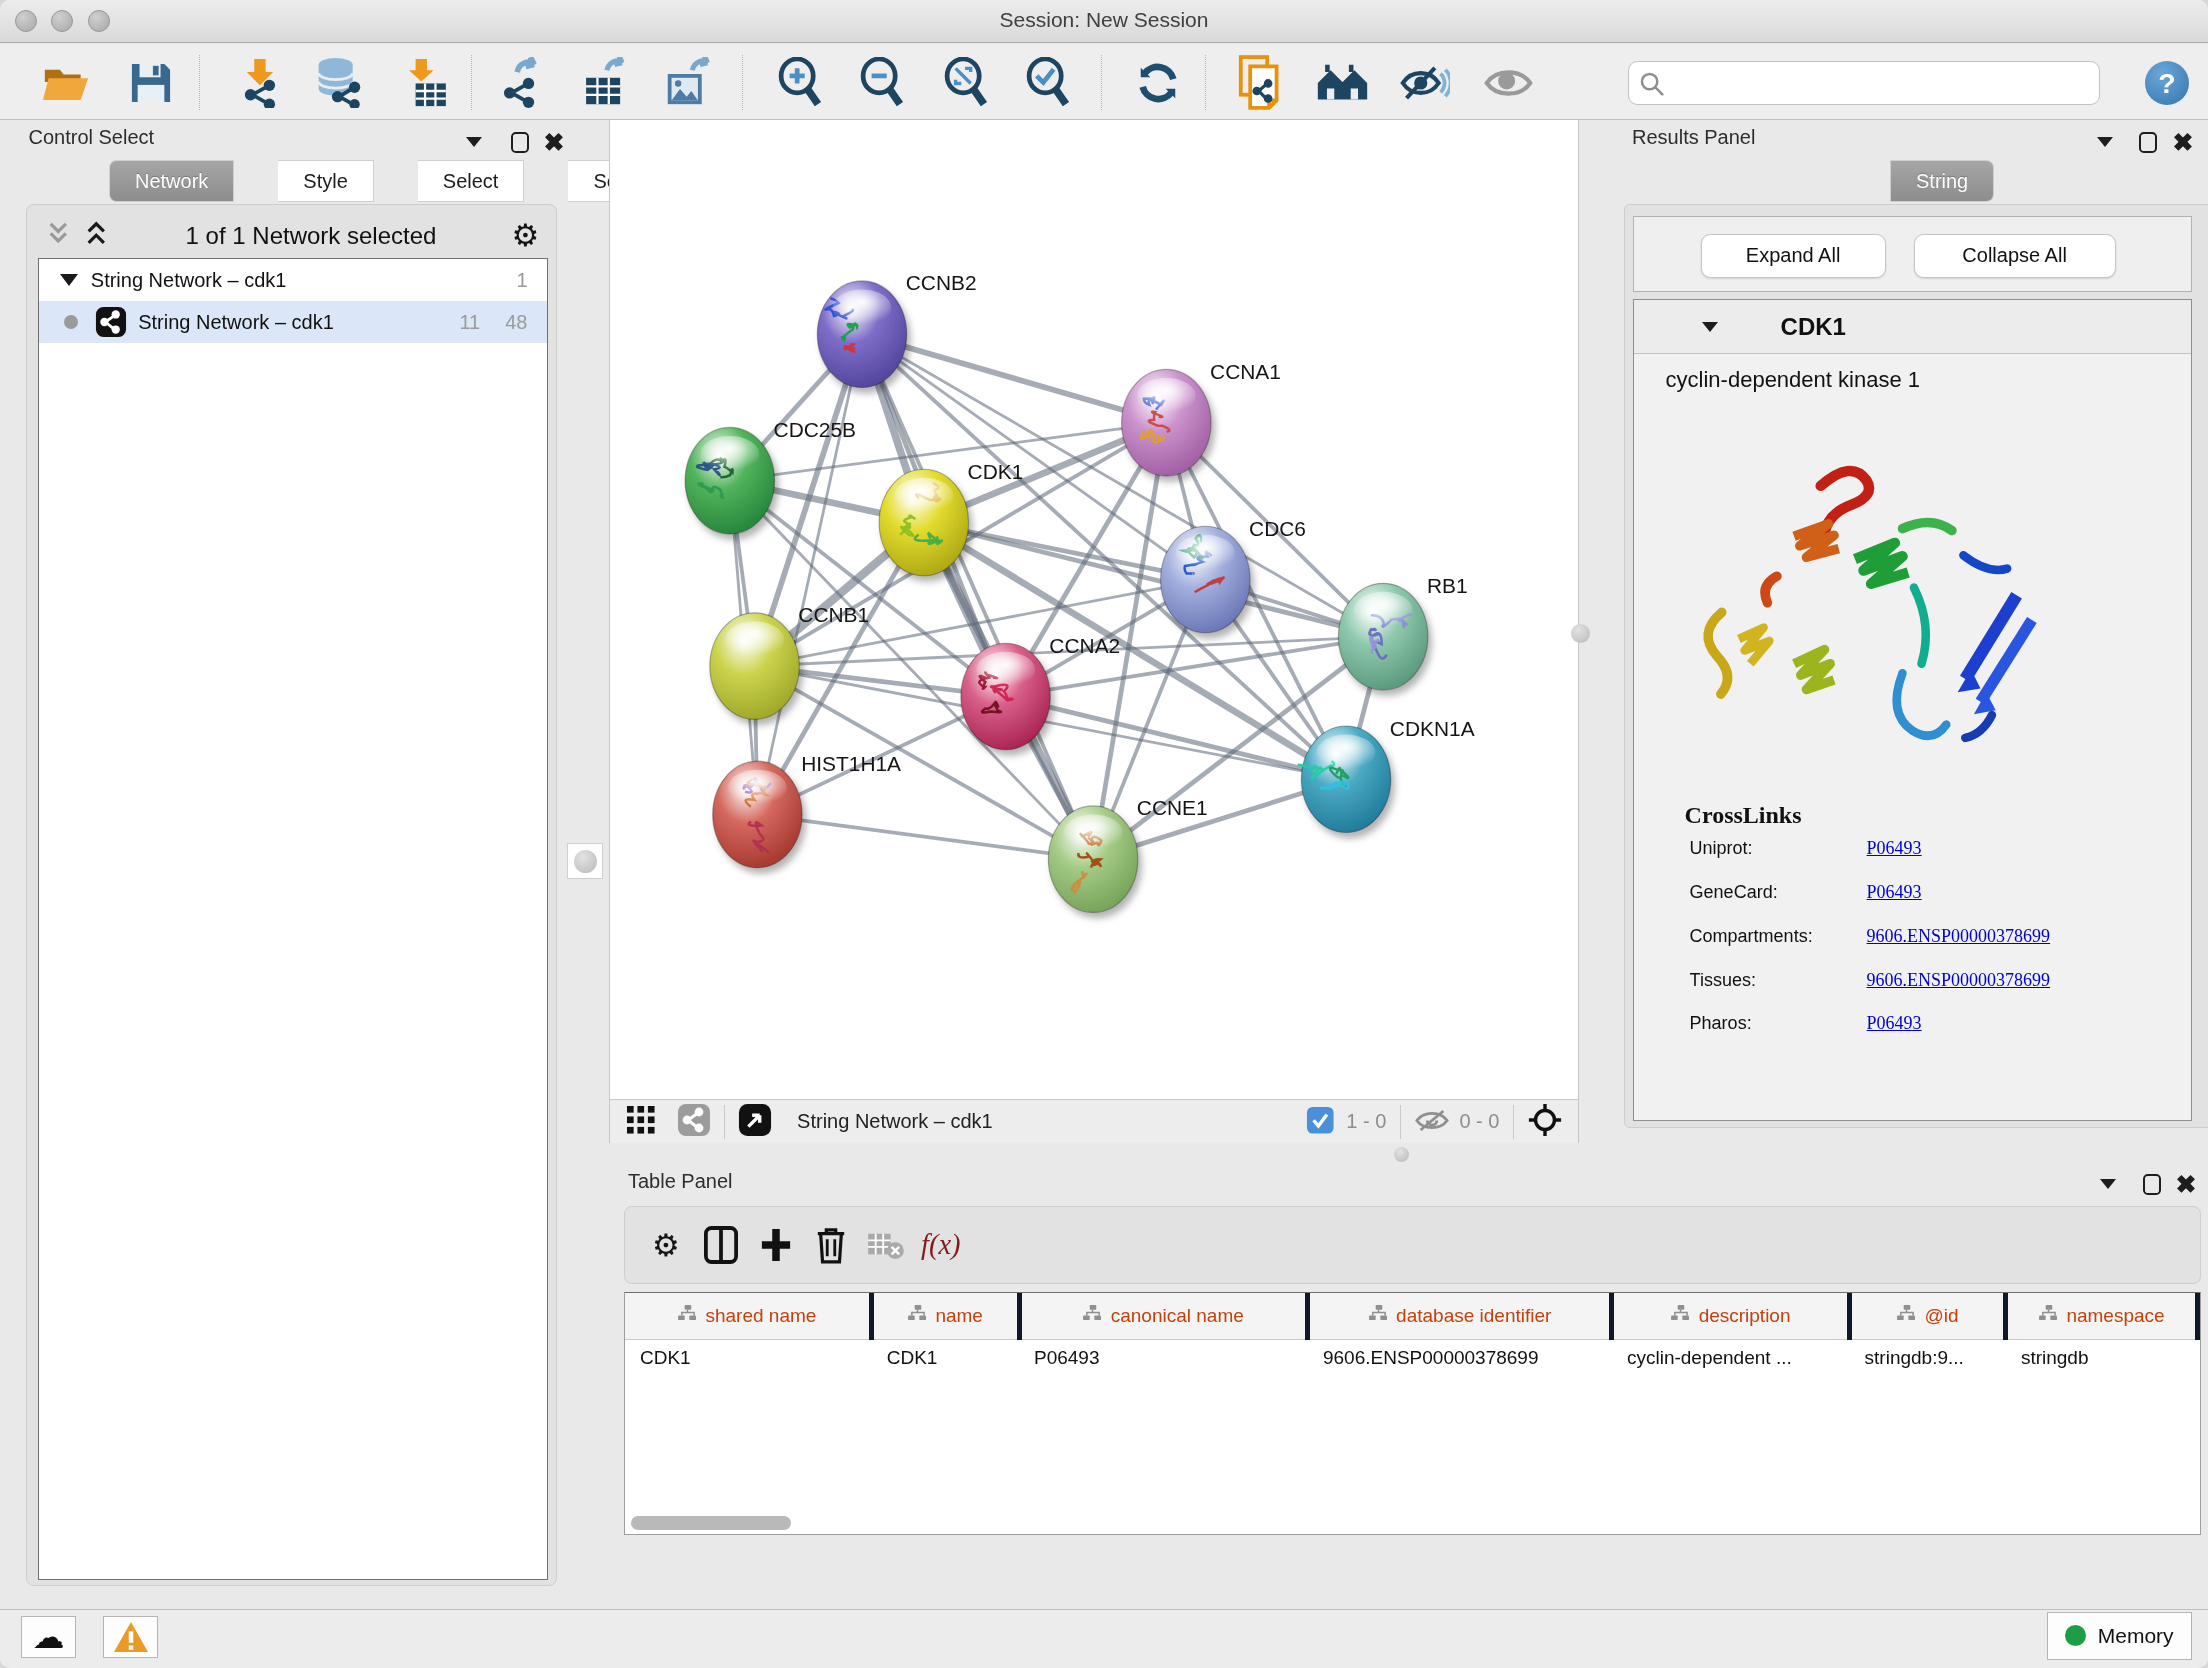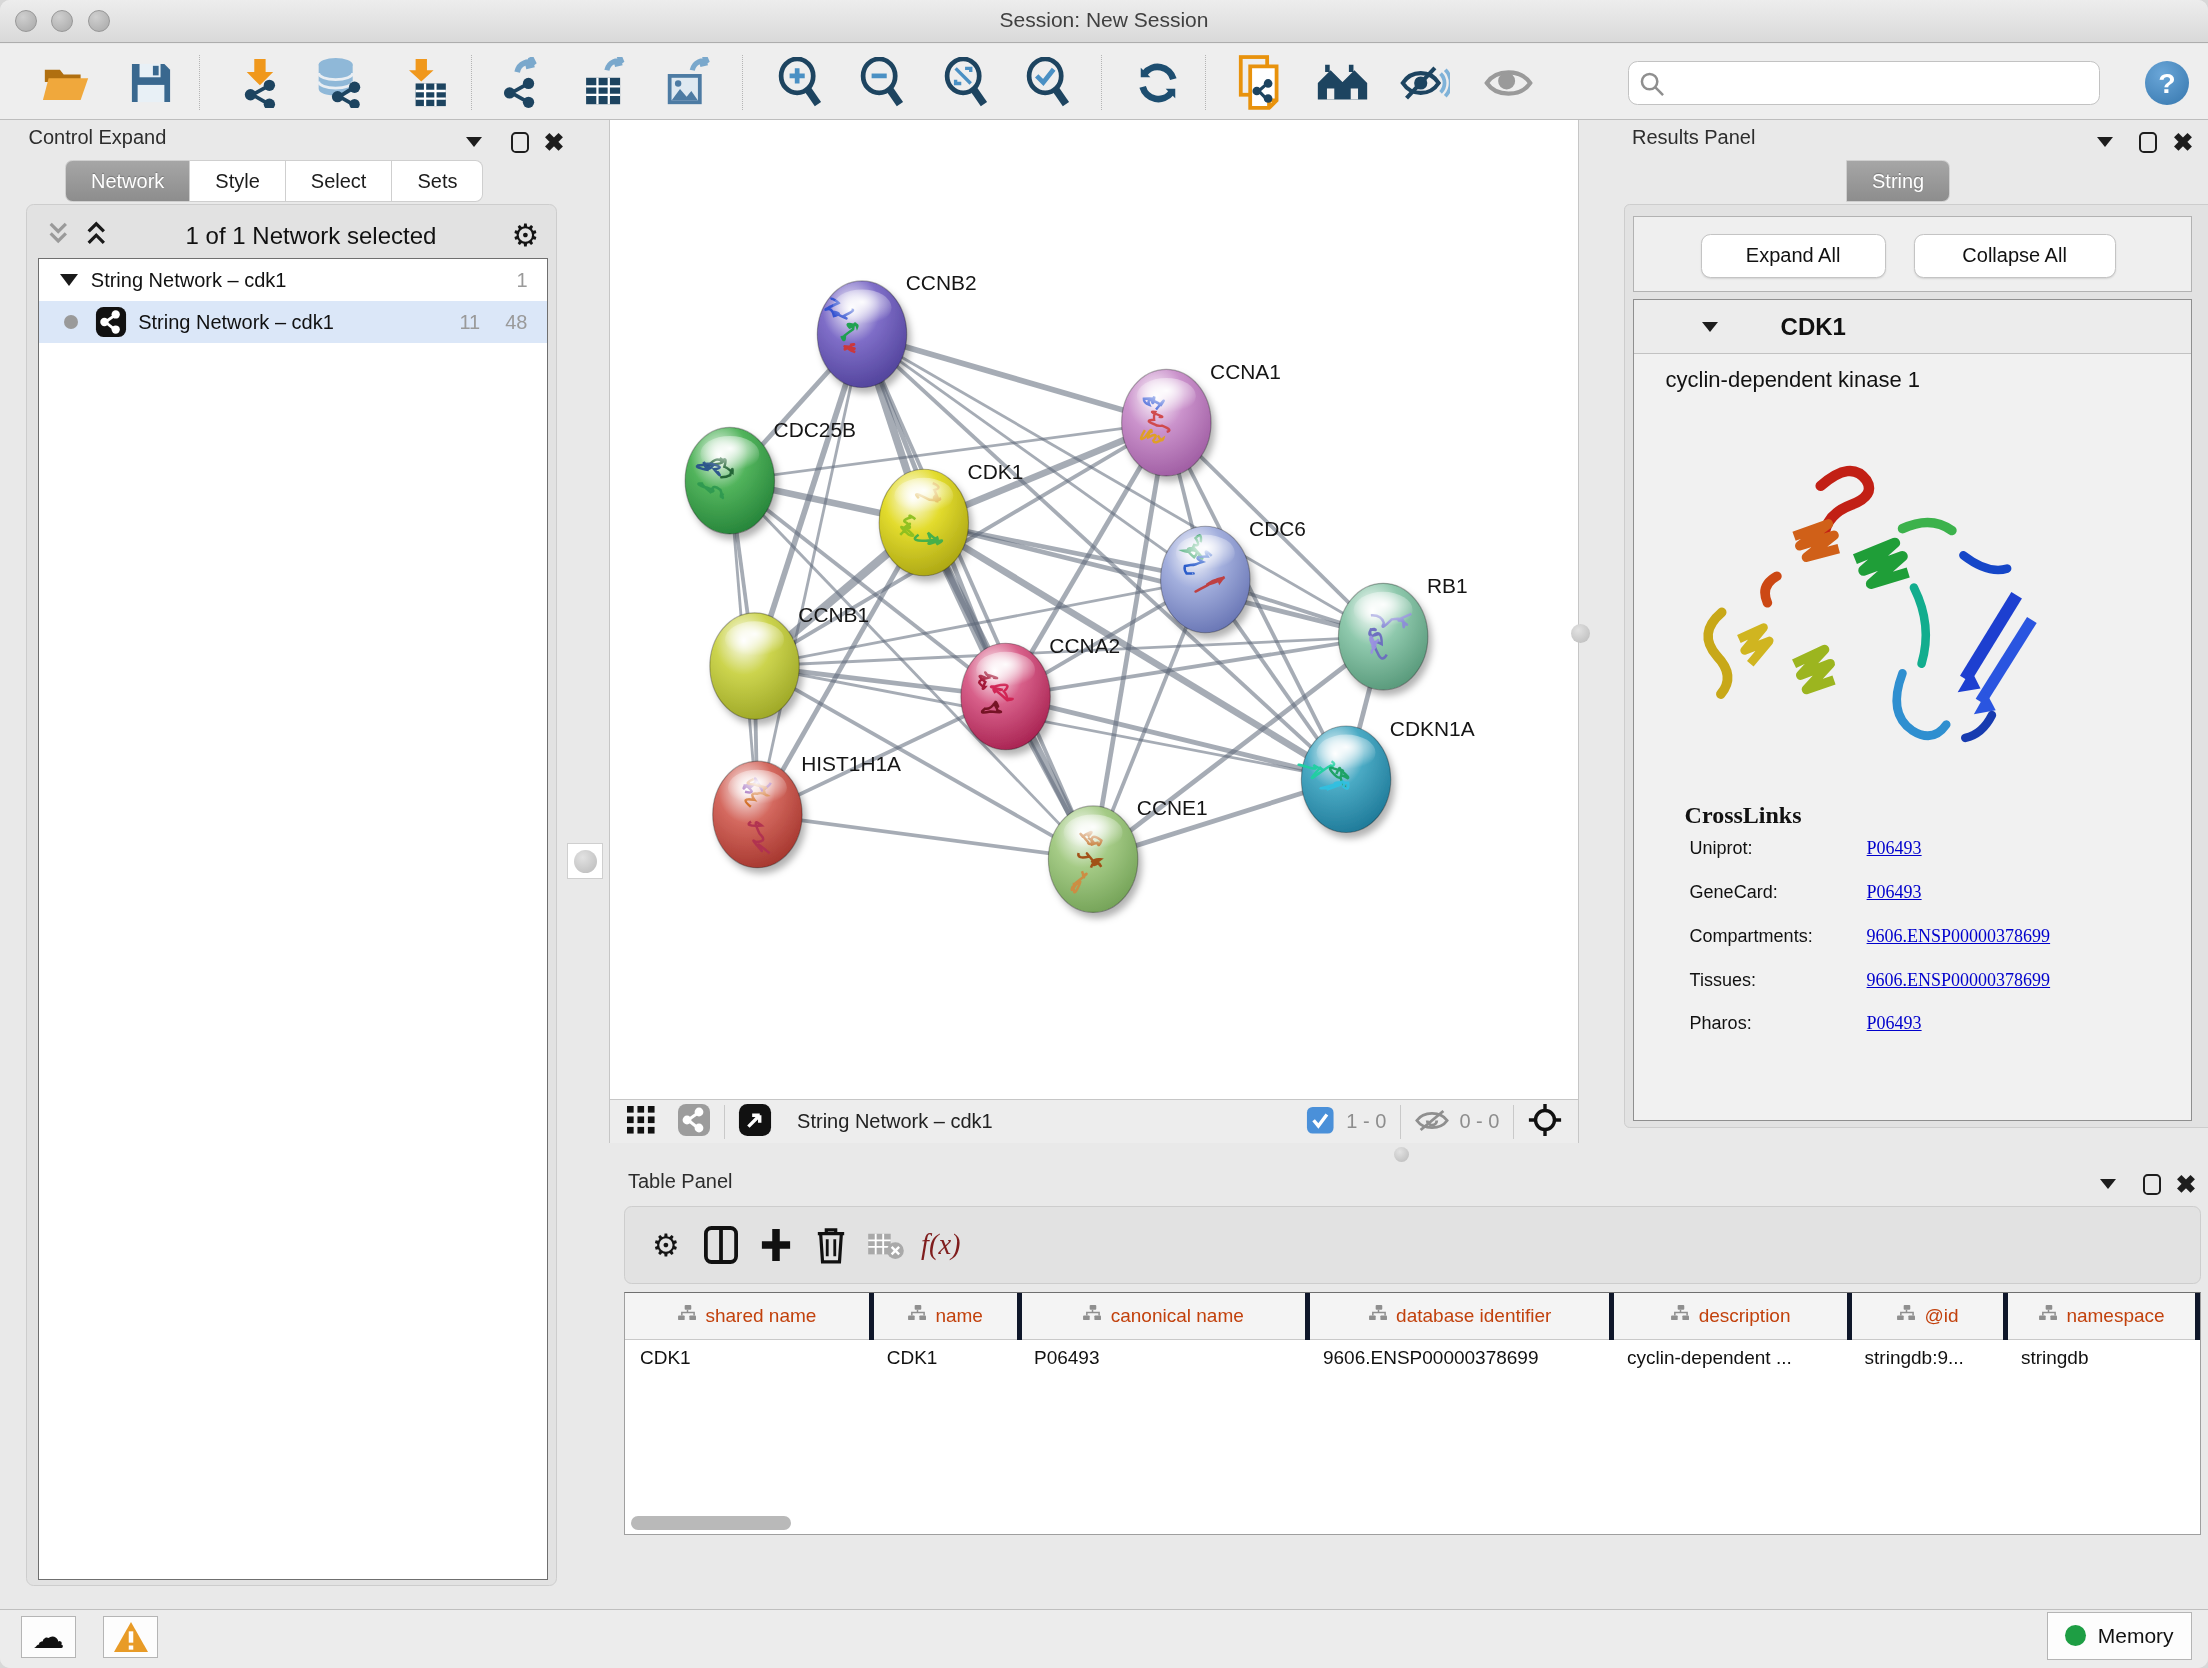--- a/index.html
+++ b/index.html
@@ -34,21 +34,21 @@
   .ptitle{font-size:20px;color:#2d2d2d;}
   .pctl{position:absolute;display:flex;align-items:center;justify-content:center;width:32px;height:32px;}
   .tri-down{width:0;height:0;border-left:8.6px solid transparent;border-right:8.6px solid transparent;
     border-top:10.5px solid #1d1d1d;}
   .floatbox{width:18px;height:21px;border:2.9px solid #1d1d1d;border-radius:4.8px;}
   .xglyph{font-size:25px;font-weight:bold;color:#1d1d1d;line-height:1;}
 
   
   .tabrow{position:absolute;display:flex;}
   .tab{height:42px;display:flex;align-items:center;justify-content:center;font-size:20px;
-    background:#fff;color:#1c1c1c;border:1px solid #cfcfcf;border-left:none;padding:0 25px;}
+    background:#fff;color:#1c1c1c;border:1px solid #cfcfcf;border-left:none;padding:0 25px;margin-left:44px;}
   .tab:first-child{border-left:1px solid #cfcfcf;border-radius:7.6px 0 0 7.6px;}
   .tab:last-child{border-radius:0 7.6px 7.6px 0;}
   .tab.active{background:linear-gradient(#a6a6a6,#8d8d8d);color:#fff;
     text-shadow:0 -1px 1px rgba(0,0,0,.25);}
 
   
   .cp-body{position:absolute;left:26px;top:204px;width:531px;height:1382px;background:#e2e2e2;
     border:1px solid #cdcdcd;border-radius:7.6px;}
   .cp-selrow{position:absolute;left:7.6px;top:7.6px;width:516px;height:46px;display:flex;align-items:center;}
   .cp-list{position:absolute;left:10.5px;top:53px;width:510px;height:1322px;background:#fff;
@@ -279,21 +279,21 @@
         <circle cx="10" cy="10" r="8" fill="none" stroke="#8f8f8f" stroke-width="2.6"></circle>
         <path d="M16 16 L24 24" stroke="#8f8f8f" stroke-width="2.6"></path>
       </svg>
       <input type="text" placeholder="" style="">
     </div>
     <div class="helpbtn">
         <span>?</span>
       </div>
   </div>
 
-  <div class="abs ptitle" style="left:28.5px;top:126px">Control Expand</div>
+  <div class="abs ptitle" style="left:28.5px;top:126px">Control Select</div>
   <div class="pctl" style="left:458px;top:126px">
       <div class="tri-down"></div>
     </div>
   <div class="pctl" style="left:504px;top:126px">
       <div class="floatbox"></div>
     </div>
   <div class="pctl" style="left:538px;top:126px">
       <span class="xglyph">✖</span>
     </div>
 

